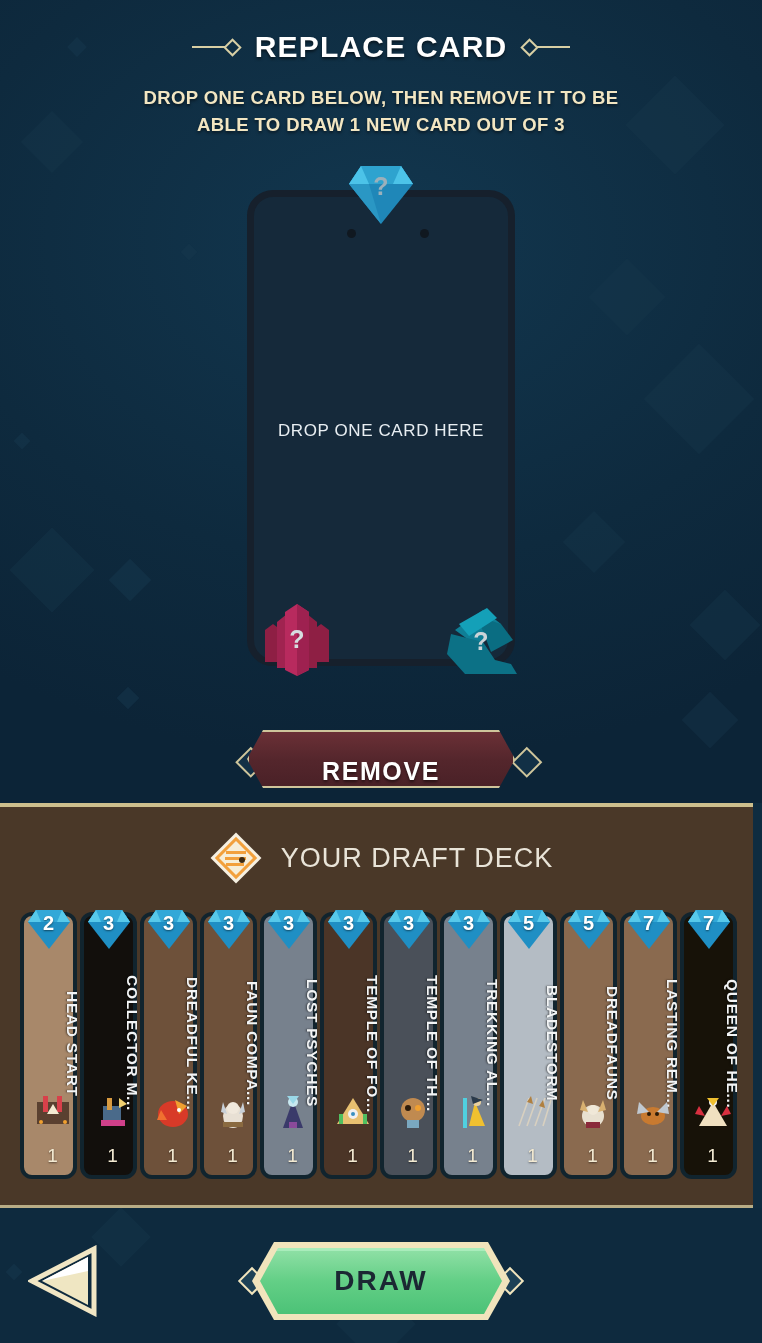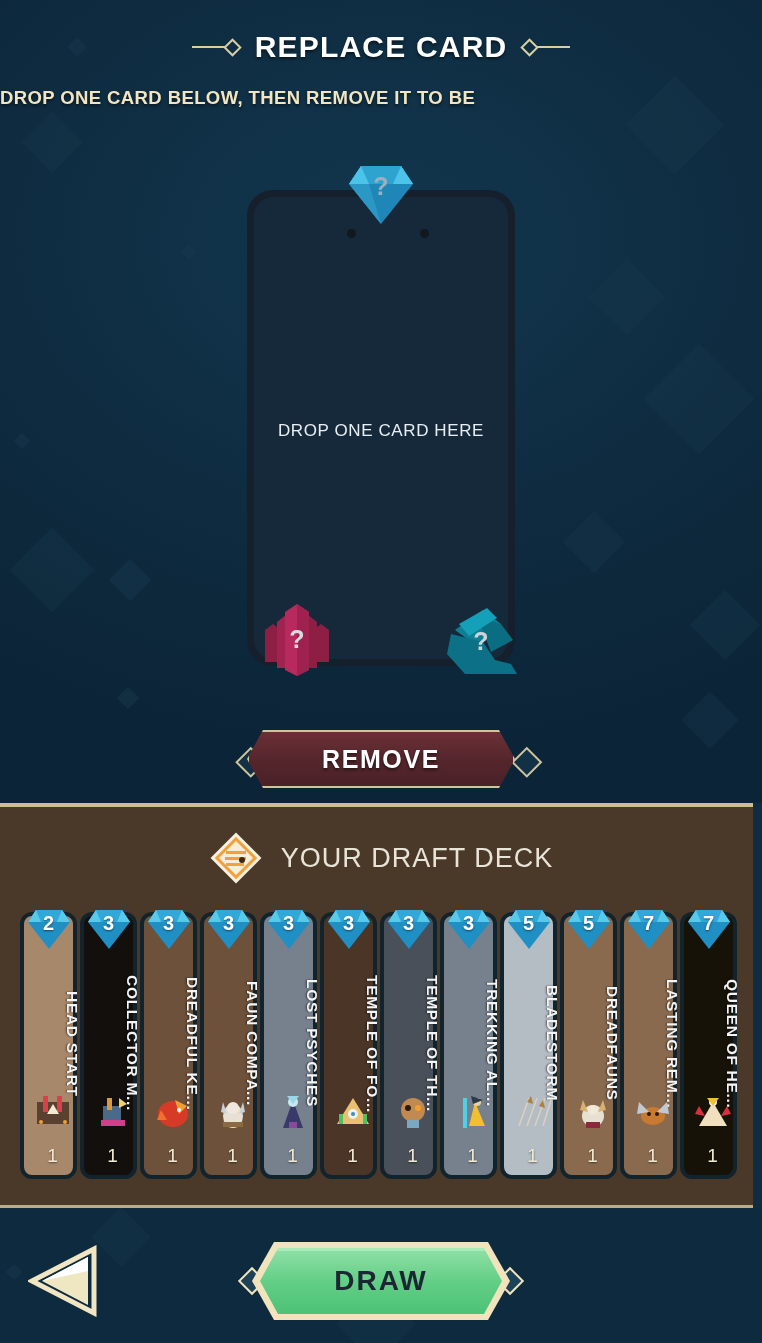--- a/index.html
+++ b/index.html
@@ -32,21 +32,21 @@
     width:13px; height:13px; border:2px solid #d8cfa4; transform:rotate(45deg);
     background:transparent;
   }
   .deco.right{ flex-direction:row-reverse; }
   .page-title{
     color:#ffffff; font-size:30px; font-weight:bold; letter-spacing:1.2px;
     text-shadow:0 2px 3px rgba(0,0,0,.55);
   }
   .subtitle{
     position:absolute; left:0; top:84px; width:762px;
-    text-align:left; color:#f2e6c2; font-size:18.5px; font-weight:bold;
+    text-align:center; color:#f2e6c2; font-size:18.5px; font-weight:bold;
     letter-spacing:.4px; line-height:27px;
     text-shadow:0 2px 3px rgba(0,0,0,.5);
   }
 
   
   .drop-wrap{ position:absolute; left:247px; top:190px; width:268px; height:476px; }
   .drop-zone{
     position:absolute; inset:0;
     background:#15293a;
     border:7px solid #16202c;
@@ -80,21 +80,21 @@
   .rb-cap{
     position:absolute; top:50%; transform:translateY(-50%);
     width:22px; height:22px; border:2px solid #cfc59b; background:#123046; rotate:45deg;
   }
   .rb-cap.l{ left:0; } .rb-cap.r{ right:0; }
   .rb-body{
     position:absolute; left:15px; right:15px; top:0; height:58px;
     background:linear-gradient(180deg,#6b3036 0%,#54262c 52%,#4a2127 100%);
     border:2px solid #cfc59b;
     clip-path:polygon(16px 0, calc(100% - 16px) 0, 100% 50%, calc(100% - 16px) 100%, 16px 100%, 0 50%);
-    display:flex; align-items:center; justify-content:center;
+    display:flex; align-items:flex-end; justify-content:center;
   }
   .rb-text{
     color:#fff; font-size:25px; font-weight:bold; letter-spacing:1.6px;
     text-shadow:0 2px 3px rgba(0,0,0,.5);
   }
 
   
   .deck-panel{
     position:absolute; left:0; top:803px; width:753px; height:405px;
     background:#4a3828;
@@ -209,20 +209,21 @@
       </span>
       <span class="page-title">REPLACE CARD</span>
       <span class="deco right">
         <span class="bar"></span>
         <span class="dia"></span>
       </span>
     </div>
 
     <div class="subtitle">
       <div>DROP ONE CARD BELOW, THEN REMOVE IT TO BE</div>
+      <div>ABLE TO DRAW 1 NEW CARD OUT OF 3</div>
     </div>
 
     <div class="drop-wrap">
       <div class="drop-zone">
         <div class="drop-inner-dot a"></div>
         <div class="drop-inner-dot b"></div>
         <div class="drop-label">DROP ONE CARD HERE</div>
       </div>
 
       <div class="gem-badge">

